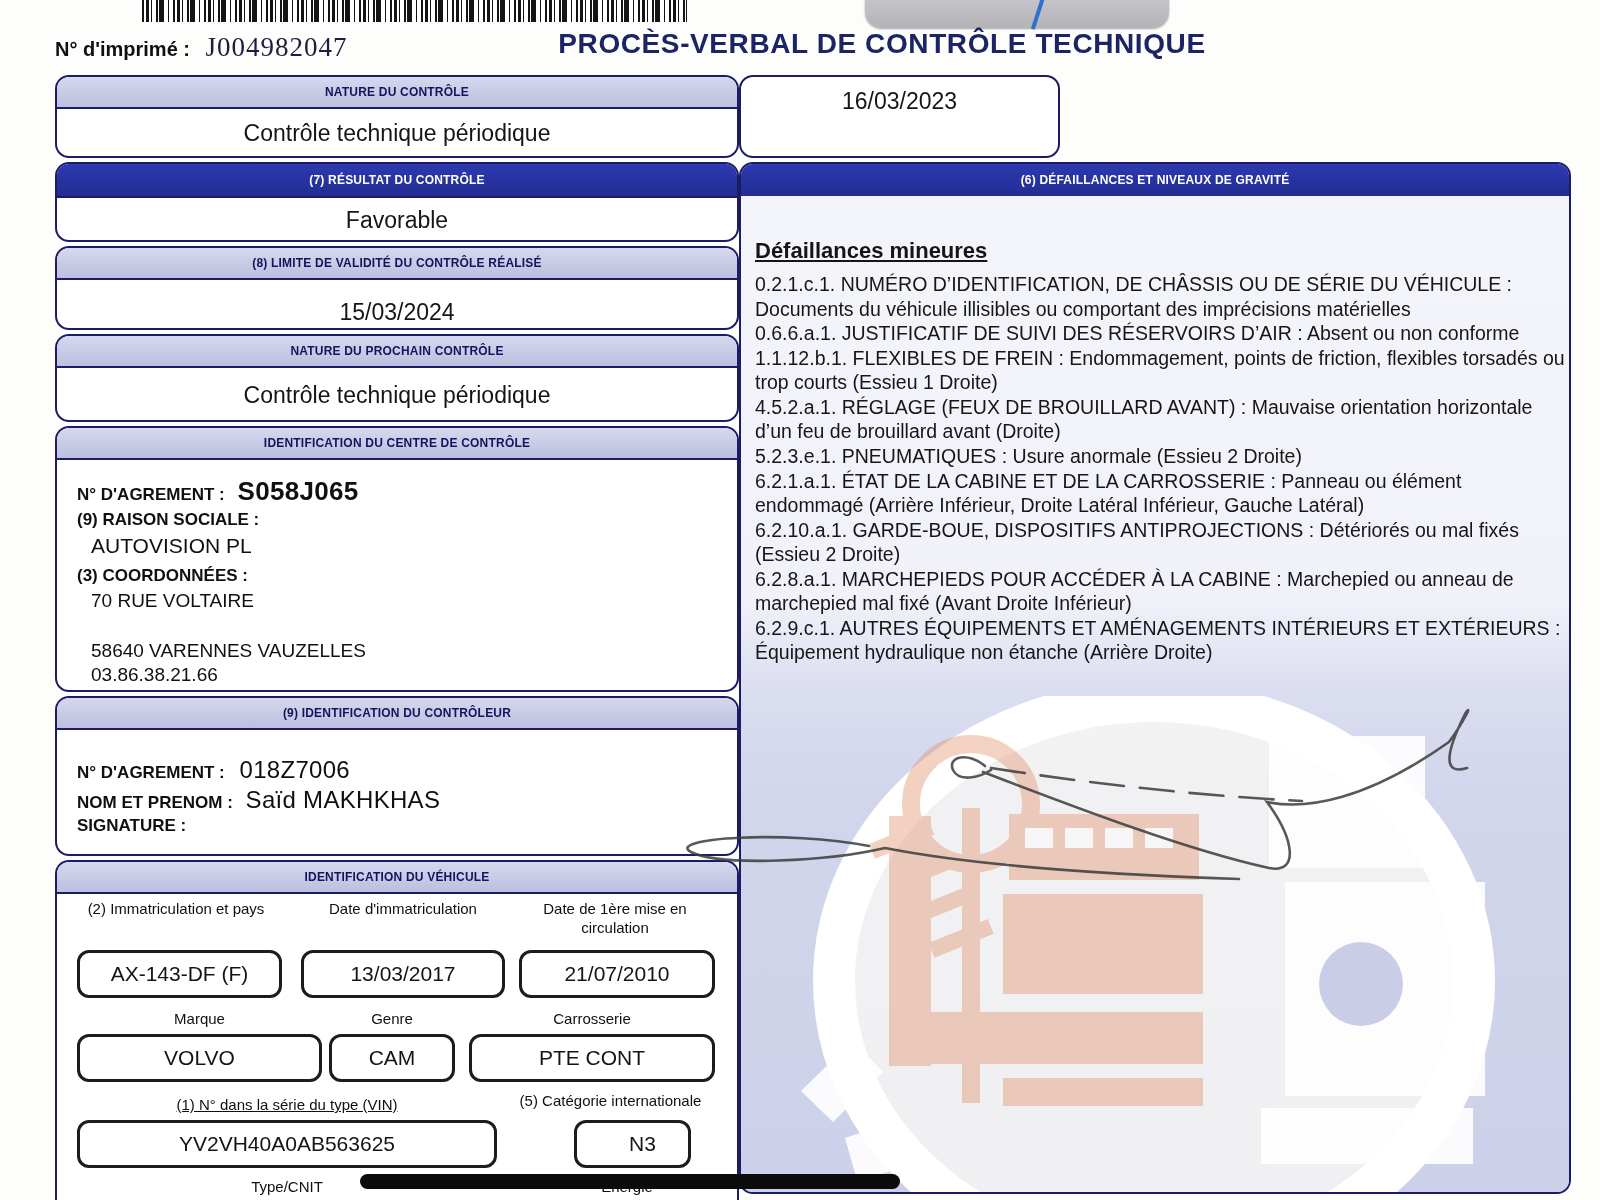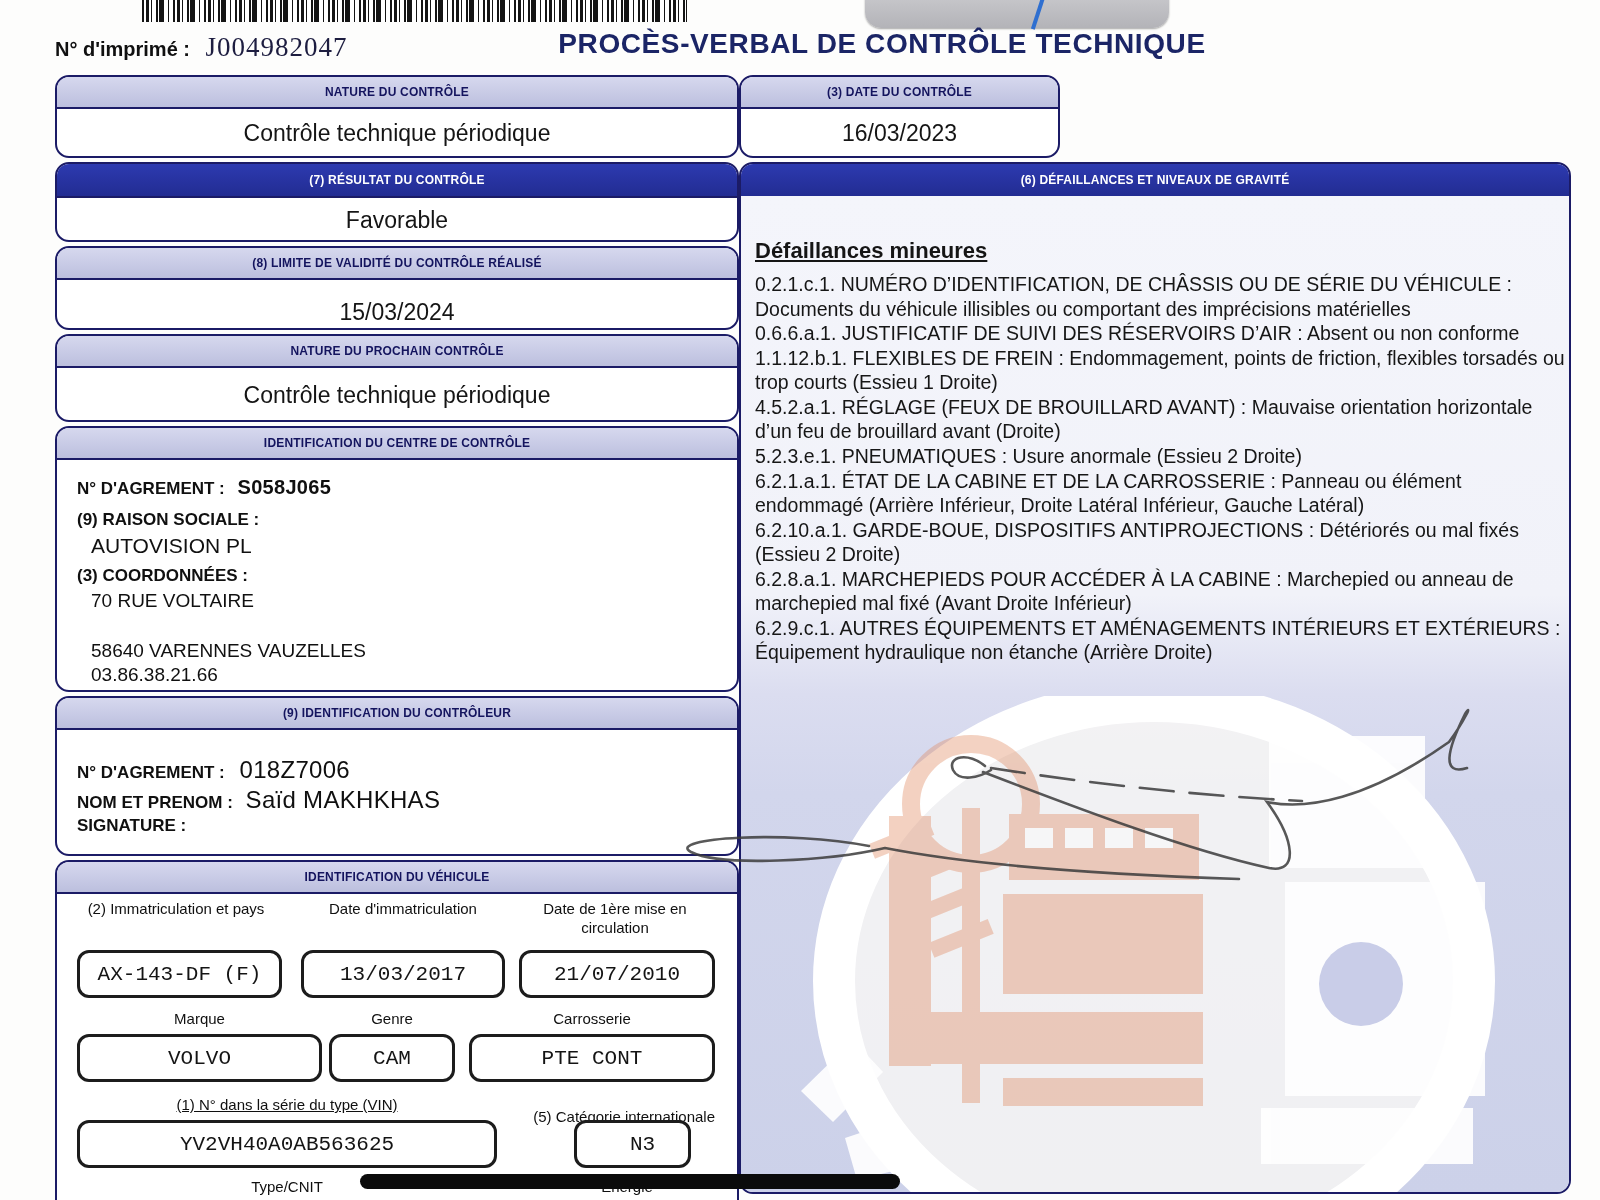--- a/index.html
+++ b/index.html
@@ -20,28 +20,28 @@
   .greytab{position:absolute;left:818px;top:-16px;width:304px;height:44px;border-radius:16px;
     background:linear-gradient(#cfcfd2,#b3b3b8);box-shadow:0 1px 2px rgba(0,0,0,.35);}
   .greytab .slash{position:absolute;left:172px;top:6px;width:4px;height:40px;background:#2f6fd0;transform:rotate(18deg);}
   .printline{position:absolute;left:8px;top:32px;font-size:20px;font-weight:bold;color:#101010;}
   .printline .val{font-family:"Liberation Serif",serif;font-weight:normal;font-size:27px;color:#1d1d40;margin-left:10px;letter-spacing:1px;}
   .doctitle{position:absolute;left:330px;top:28px;width:1010px;text-align:center;
     font-size:28px;font-weight:bold;color:#1b2566;letter-spacing:.6px;}
 
   
   .fline{position:absolute;left:20px;font-size:17px;font-weight:bold;color:#101010;white-space:nowrap;}
-  .fline .big{font-size:20px;font-weight:bold;letter-spacing:.3px;}
+  .fline .big{font-size:26px;font-weight:bold;letter-spacing:.3px;}
   .fline .bigplain{font-size:24px;font-weight:normal;letter-spacing:.3px;}
   .indent{left:34px;font-weight:normal;font-size:19px;}
 
   
   .vlabel{position:absolute;font-size:15px;color:#101010;text-align:center;line-height:1.25;}
   .vbox{position:absolute;height:48px;border:3px solid #1c1c1c;border-radius:12px;background:#fff;
-        display:flex;align-items:center;justify-content:center;font-size:21px;color:#141414;box-sizing:border-box;font-family:Liberation Mono, monospace;}
+        display:flex;align-items:center;justify-content:center;font-size:21px;color:#141414;box-sizing:border-box;}
 
   
   .def-body{position:absolute;left:0;top:32px;right:0;bottom:0;
     background:linear-gradient(180deg,#f4f5fb 0%,#f1f2f9 40%,#dbddf0 50%,#d2d6ec 60%,#ccd1e9 100%);}
   .def-content{position:absolute;left:14px;top:42px;width:816px;z-index:3;}
   .def-title{font-size:22px;font-weight:bold;text-decoration:underline;color:#151515;margin-bottom:8px;}
   .def-item{font-size:19.5px;line-height:1.26;color:#161616;}
   .wm{position:absolute;left:0;top:500px;width:828px;height:502px;z-index:1;}
 
   .blackbar{position:absolute;left:313px;top:1174px;width:540px;height:15px;background:#0b0b0b;border-radius:8px;z-index:8;}
@@ -122,31 +122,30 @@
     <div class="vbox" style="left:462px;top:88px;width:196px;">21/07/2010</div>
 
     <div class="vlabel" style="left:20px;top:148px;width:245px;">Marque</div>
     <div class="vlabel" style="left:272px;top:148px;width:126px;">Genre</div>
     <div class="vlabel" style="left:412px;top:148px;width:246px;">Carrosserie</div>
     <div class="vbox" style="left:20px;top:172px;width:245px;">VOLVO</div>
     <div class="vbox" style="left:272px;top:172px;width:126px;">CAM</div>
     <div class="vbox" style="left:412px;top:172px;width:246px;">PTE CONT</div>
 
     <div class="vlabel" style="left:20px;top:234px;width:420px;text-decoration:underline;">(1) N° dans la série du type (VIN)</div>
-    <div class="vlabel" style="left:449px;top:246px;width:209px;text-align:right;">(5) Catégorie internationale</div>
+    <div class="vlabel" style="left:449px;top:230px;width:209px;">(5) Catégorie internationale</div>
     <div class="vbox" style="left:20px;top:258px;width:420px;">YV2VH40A0AB563625</div>
     <div class="vbox" style="left:517px;top:258px;width:117px;padding-left:20px;">N3</div>
 
     <div class="vlabel" style="left:20px;top:316px;width:420px;">Type/CNIT</div>
     <div class="vlabel" style="left:480px;top:316px;width:180px;">Energie</div>
 
   </div>
 
   <div class="sec" style="left:692px;top:75px;width:321px;height:83px;">
-    <div class="sec-h">(3) DATE DU CONTRÔLE</div>
     <div class="sec-v" style="height:49px;">16/03/2023</div>
   </div>
 
 
   <div class="sec" style="left:692px;top:162px;width:832px;height:1032px;">
     <div class="sec-h dark" style="height:32px;line-height:32px;">(6) DÉFAILLANCES ET NIVEAUX DE GRAVITÉ</div>
     <div class="def-body">
 
       <svg class="wm" viewBox="0 0 828 502">
         <ellipse cx="413" cy="285" rx="320" ry="280" fill="rgba(250,248,245,0.78)" stroke="#ffffff" stroke-width="42"></ellipse>

